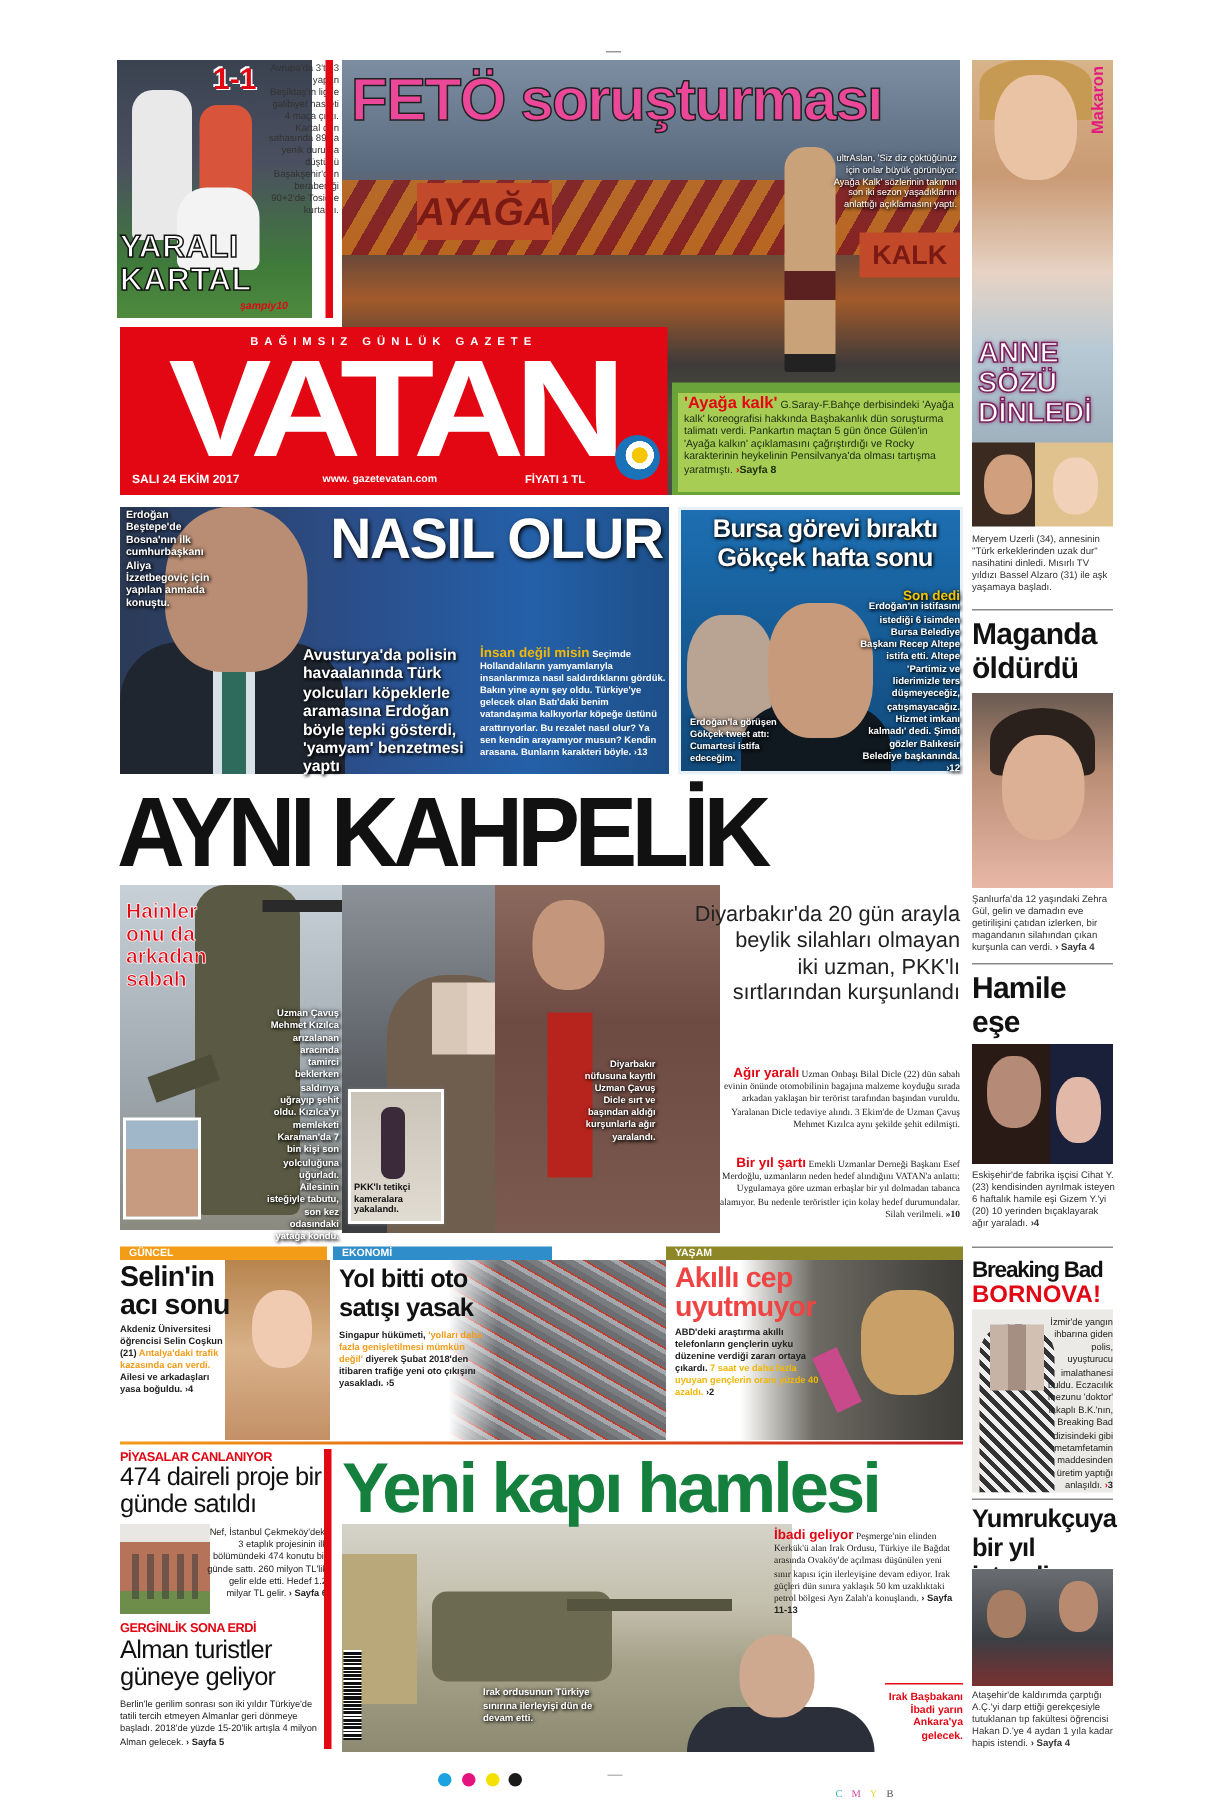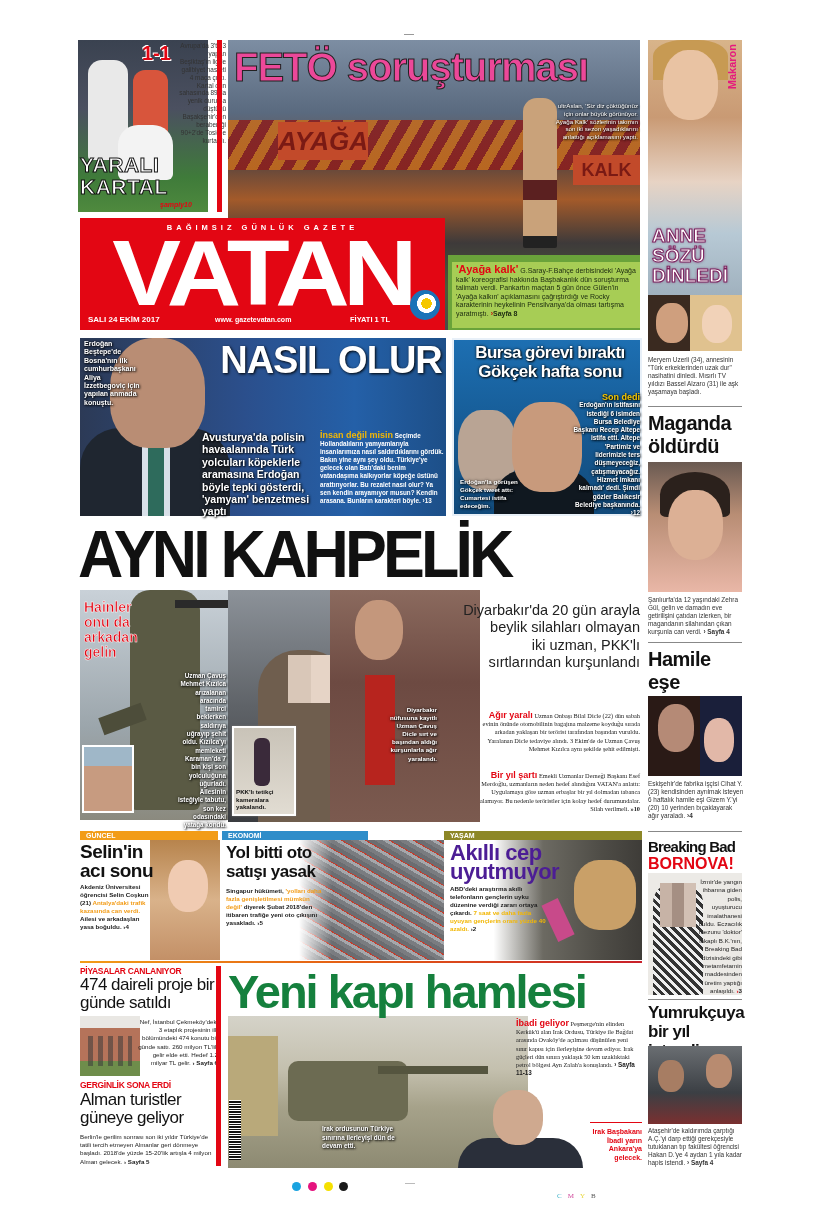--- a/index.html
+++ b/index.html
@@ -143,21 +143,21 @@
   #selin-text { left: 80px; top: 883px; width: 72px; font-size: 6.2px; line-height: 8.1px; color: #222; font-weight: bold; }
   #selin-text .hl { color: #f29c18; }
   #traffic-img { left: 222px; top: 840px; width: 222px; height: 120px; background: repeating-linear-gradient(30deg,#7a7c80 0 4px,#a4a7ab 4px 7px,#c43b2b 7px 8px,#6b6d71 8px 12px); }
   #traffic-img .wash { left: 0; top: 0; width: 110px; height: 120px; background: linear-gradient(90deg,rgba(255,255,255,1) 0 70%,rgba(255,255,255,0) 100%); }
   #yol-title { left: 226px; top: 843px; font-size: 17px; line-height: 19px; font-weight: bold; color: #111; letter-spacing: -0.5px; }
   #yol-text { left: 226px; top: 887px; width: 100px; font-size: 6.2px; line-height: 8.1px; color: #222; font-weight: bold; }
   #yol-text .hl { color: #f29c18; }
   #phone-img { left: 444px; top: 840px; width: 198px; height: 120px; background: linear-gradient(90deg,#ffffff 0 25%,#6c6a62 50%,#4e4c46 80%,#3e3c38 100%); }
   #phone-img .hair { left: 130px; top: 20px; width: 62px; height: 70px; border-radius: 40%; background: #c9a068; }
   #phone-img .phone { left: 105px; top: 60px; width: 18px; height: 40px; background: #c84a8a; transform: rotate(-25deg); }
-  #akilli-title { left: 450px; top: 843px; font-size: 22px; line-height: 19px; font-weight: bold; color: #4c1d95; letter-spacing: -0.5px; }
+  #akilli-title { left: 450px; top: 843px; font-size: 19px; line-height: 19px; font-weight: bold; color: #ef4444; letter-spacing: -0.5px; }
   #akilli-text { left: 450px; top: 885px; width: 100px; font-size: 6.2px; line-height: 8.1px; color: #222; font-weight: bold; }
   #akilli-text .hl { color: #f2b705; }
   .orange-line { position: absolute; left: 80px; top: 961px; width: 562px; height: 2px; background: linear-gradient(90deg,#f29c18,#e35b13,#c8202a); }
 
   
   .kicker { position: absolute; left: 80px; font-size: 8.5px; font-weight: bold; color: #e30613; letter-spacing: -0.3px; }
   #kick-piyasa { top: 966px; }
   #proje-title { left: 80px; top: 976px; width: 140px; font-size: 17px; line-height: 18px; color: #111; letter-spacing: -0.5px; }
   #proje-img { left: 80px; top: 1016px; width: 60px; height: 60px; background: linear-gradient(180deg,#e9e7e3 0 20%,#b5735a 20% 75%,#6e8d4b 75%); }
   #proje-img .win { left: 8px; top: 20px; width: 44px; height: 30px; background: repeating-linear-gradient(90deg,#3a3a3a 0 5px,transparent 5px 10px); opacity: .55; }
@@ -342,21 +342,21 @@
 </div>
 <div id="man-img" class="photo">
   <div class="abs shirt"></div>
   <div class="abs face"></div>
 </div>
 <div id="ayni-title" class="abs">AYNI KAHPELİK</div>
 <div id="hainler" class="abs">
   <div>Hainler</div>
   <div>onu da</div>
   <div>arkadan</div>
-  <div>gelin</div>
+  <div>sabah</div>
 </div>
 <div id="inset-soldier" class="photo"></div>
 <div id="kizica-cap" class="abs shadow">Uzman Çavuş Mehmet Kızılca arızalanan aracında tamirci beklerken saldırıya uğrayıp şehit oldu. Kızılca'yı memleketi Karaman'da 7 bin kişi son yolculuğuna uğurladı. Ailesinin isteğiyle tabutu, son kez odasındaki yatağa kondu.</div>
 <div id="pkk-inset" class="photo">
   <div class="abs runner"></div>
 </div>
 <div id="pkk-cap" class="abs">PKK'lı tetikçi kameralara yakalandı.</div>
 <div id="dicle-cap" class="abs shadow">Diyarbakır nüfusuna kayıtlı Uzman Çavuş Dicle sırt ve başından aldığı kurşunlarla ağır yaralandı.</div>
 <div id="diyar-deck" class="abs">
   <div>Diyarbakır'da 20 gün arayla</div>

